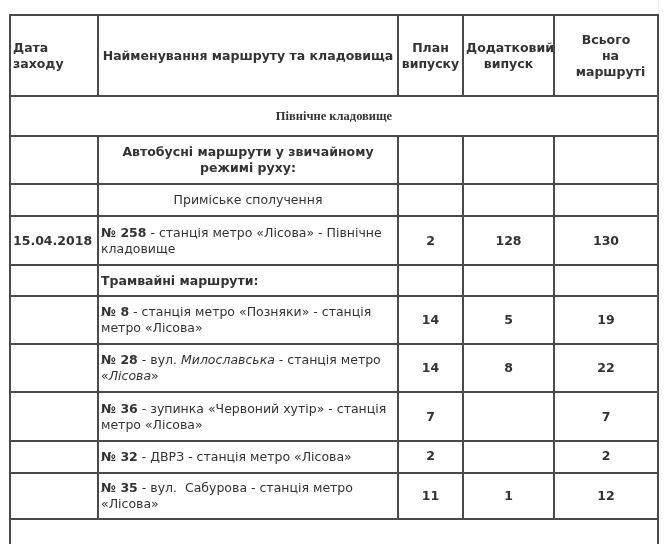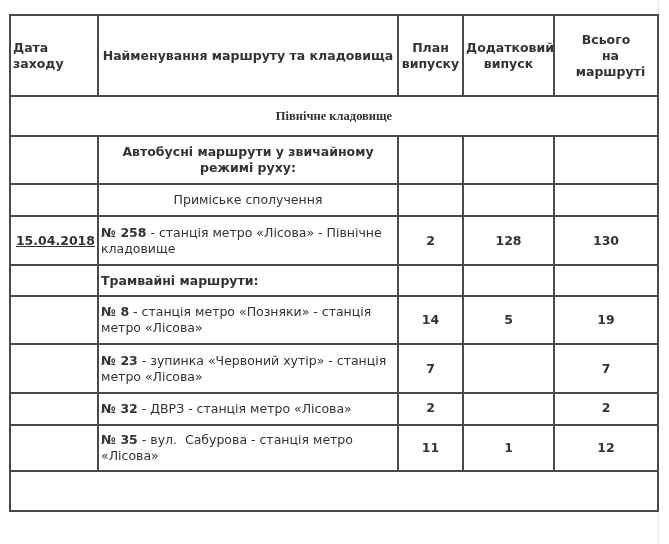--- a/index.html
+++ b/index.html
@@ -63,21 +63,21 @@
     .hdr-date { font-weight: bold; text-align: left; padding-left: 1px; }
     .hdr-plan { font-weight: bold; text-align: center; line-height: 22px; }
     .hdr-total { font-weight: bold; text-align: center; line-height: 16px; }
     .hdr-total .l2 { display: block; padding-left: 9px; }
     .sec-title { font-weight: bold; text-align: center; padding-top: 8px; font-family: Liberation Serif, serif; }
     .bus-head { font-weight: bold; text-align: center; vertical-align: middle; padding-top: 4px; }
     .sub-head { text-align: center; vertical-align: bottom; padding-bottom: 2px; margin-left: 24px; }
     .tram-head { font-weight: bold; vertical-align: bottom; padding-bottom: 2px; }
     .route-cell { vertical-align: bottom; padding-bottom: 1px; padding-left: 1px; }
     .num { font-weight: bold; text-align: center; vertical-align: bottom; padding-bottom: 7px; }
-    .date-val { font-weight: bold; text-align: right; vertical-align: middle; padding-right: 3px; padding-top: 0; text-decoration: underline; }
+    .date-val { font-weight: bold; text-align: left; vertical-align: middle; padding-right: 3px; padding-top: 0; }
     .it { font-style: italic; }
   </style>
 </head>
 <body>
 
 <div class="page-edge"></div>
 
 <table class="routes">
   <colgroup>
     <col class="c-date">
@@ -141,24 +141,31 @@
     </tr>
 
     <tr class="r-8">
       <td></td>
       <td class="route-cell"><span class="bold">№ 8</span><span> - </span><span>станція метро «Позняки» - станція метро «Лісова»</span></td>
       <td class="num">14</td>
       <td class="num">5</td>
       <td class="num">19</td>
     </tr>
 
+    <tr class="r-28">
+      <td></td>
+      <td class="route-cell"><span class="bold">№ 28</span><span> - </span><span>вул. </span><span class="it">Милославська</span><span> - станція метро «</span><span class="it">Лісова</span><span>»</span></td>
+      <td class="num">14</td>
+      <td class="num">8</td>
+      <td class="num">22</td>
+    </tr>
 
     <tr class="r-29">
       <td></td>
-      <td class="route-cell"><span class="bold">№ 23</span><span> - </span><span>зупинка «Червоний хутір» - станція метро «Лісова»</span></td>
+      <td class="route-cell"><span class="bold">№ 36</span><span> - </span><span>зупинка «Червоний хутір» - станція метро «Лісова»</span></td>
       <td class="num">7</td>
       <td class="num"></td>
       <td class="num">7</td>
     </tr>
 
     <tr class="r-32">
       <td></td>
       <td class="route-cell"><span class="bold">№ 32</span><span> - </span><span>ДВРЗ - станція метро «Лісова»</span></td>
       <td class="num" style="padding-bottom:2px">2</td>
       <td class="num" style="padding-bottom:2px"></td>

